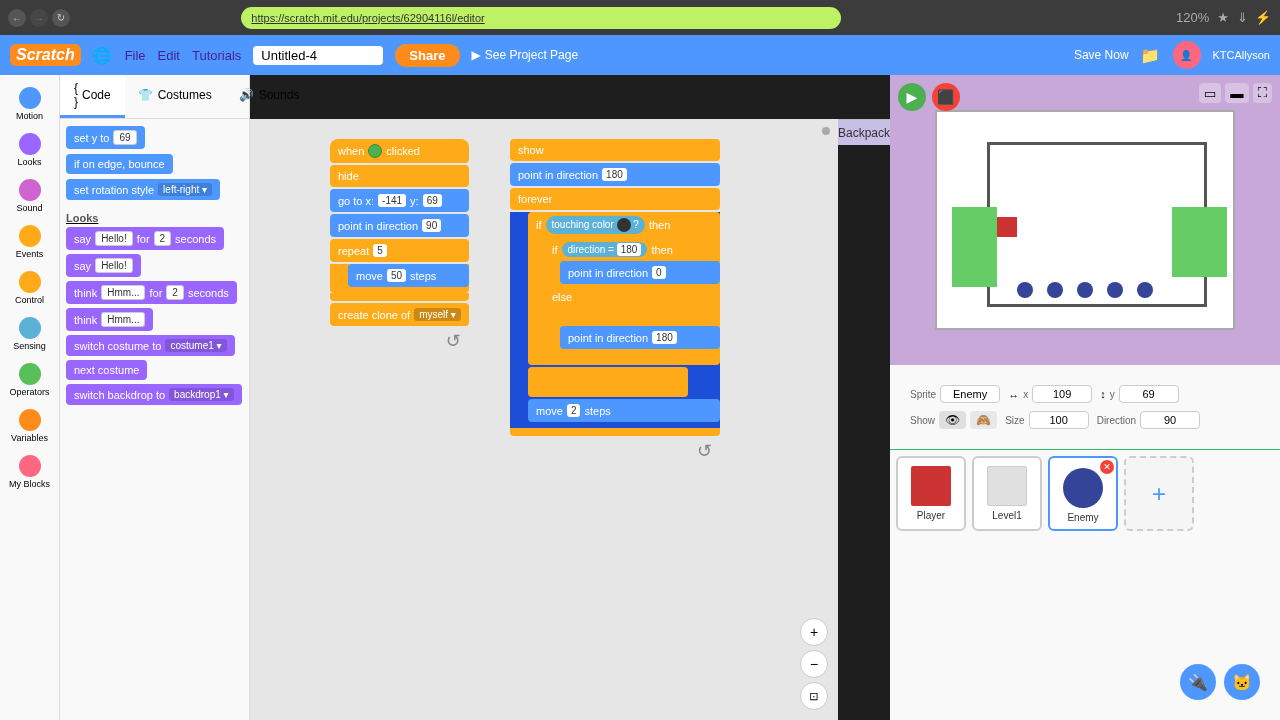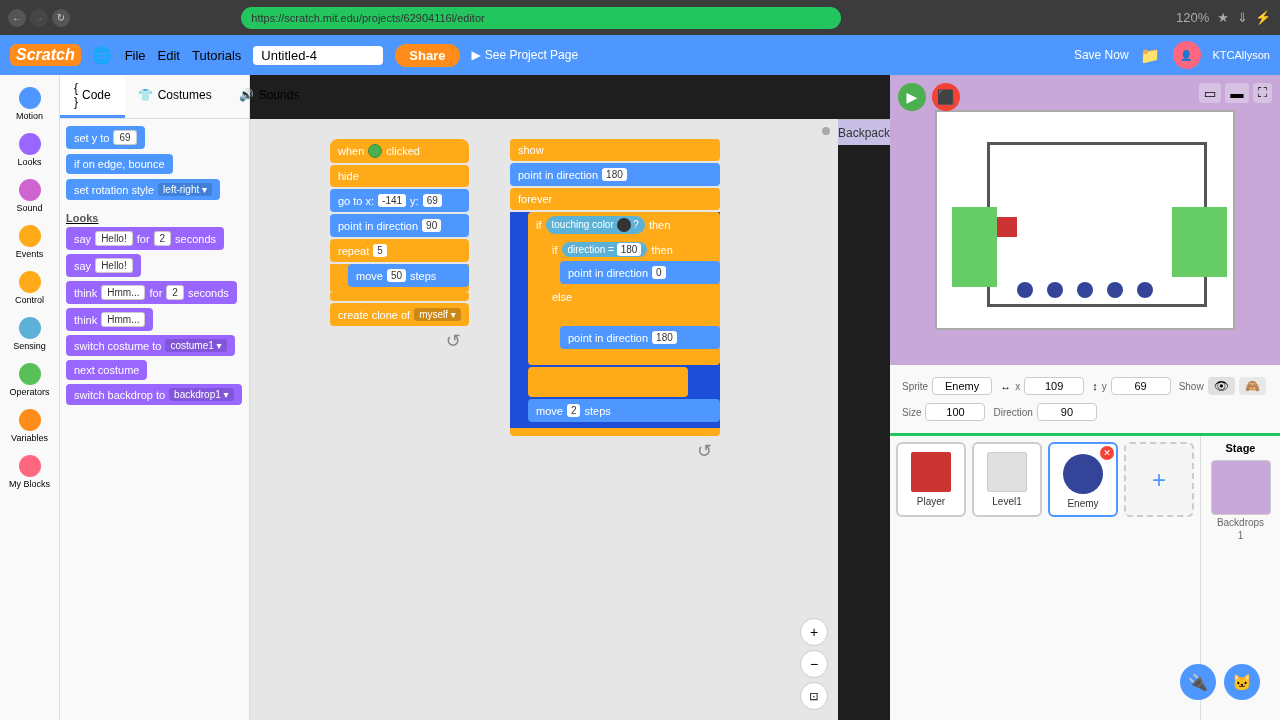--- a/index.html
+++ b/index.html
@@ -3,29 +3,29 @@
   <meta charset="utf-8">
   <style>
     * { box-sizing: border-box; margin: 0; padding: 0; }
     body { font-family: 'Helvetica Neue', Arial, sans-serif; font-size: 12px; background: #1e1e1e; overflow: hidden; }
 
     
     .browser-chrome { background: #3c3c3c; height: 35px; display: flex; align-items: center; padding: 0 8px; gap: 8px; }
     .browser-nav-btns { display: flex; gap: 4px; }
     .nav-btn { background: #555; border: none; color: #ccc; border-radius: 50%; width: 18px; height: 18px; cursor: pointer; font-size: 10px; display: flex; align-items: center; justify-content: center; }
     .nav-btn:disabled { opacity: 0.4; }
-    .address-bar { flex: 1; background: #22c55e; border-radius: 12px; height: 22px; display: flex; align-items: center; padding: 0 10px; font-size: 11px; color: #333; max-width: 600px; margin: 0 auto; }
+    .address-bar { flex: 1; background: #bef264; border-radius: 12px; height: 22px; display: flex; align-items: center; padding: 0 10px; font-size: 11px; color: #333; max-width: 600px; margin: 0 auto; text-decoration: underline; }
     .browser-icons { display: flex; gap: 8px; align-items: center; margin-left: auto; }
     .browser-icon { color: #aaa; font-size: 13px; cursor: pointer; }
 
     
     .app-header { background: #4d97ff; height: 40px; display: flex; align-items: center; padding: 0 10px; gap: 12px; }
     .scratch-logo { background: #ff8c1a; border-radius: 6px; padding: 2px 6px; color: white; font-weight: bold; font-size: 16px; font-style: italic; }
     .header-globe { color: white; font-size: 16px; cursor: pointer; }
-    .header-menu-item { color: #000000; font-size: 13px; cursor: pointer; font-weight: 500; }
+    .header-menu-item { color: #4c1d95; font-size: 13px; cursor: pointer; font-weight: 500; }
     .project-name-input { background: white; border: none; border-radius: 4px; padding: 2px 8px; font-size: 13px; width: 130px; }
     .share-btn { background: #ff8c1a; color: white; border: none; border-radius: 12px; padding: 4px 14px; font-weight: bold; cursor: pointer; font-size: 13px; }
     .see-project-btn { color: white; font-size: 12px; cursor: pointer; display: flex; align-items: center; gap: 4px; }
     .header-right { margin-left: auto; display: flex; align-items: center; gap: 12px; }
     .save-now-btn { color: white; font-size: 12px; cursor: pointer; }
     .user-avatar { background: #ff6680; border-radius: 50%; width: 28px; height: 28px; display: flex; align-items: center; justify-content: center; color: white; font-size: 10px; }
 
     
     .main-layout { display: flex; height: calc(720px - 35px - 40px); }
 
@@ -42,21 +42,21 @@
     
     .script-area-wrapper { flex: 1; display: flex; flex-direction: row; margin-top: 44px; }
     .script-area { flex: 1; background: #e6e6e6; position: relative; overflow: hidden; }
 
     
     .right-panel { width: 390px; display: flex; flex-direction: column; background: #f9f9f9; }
     .stage-area { background: #c8a8d8; position: relative; height: 290px; display: flex; align-items: center; justify-content: center; }
     .green-flag-btn { background: #4CAF50; border: none; border-radius: 50%; width: 28px; height: 28px; color: white; cursor: pointer; display: flex; align-items: center; justify-content: center; font-size: 14px; }
     .red-stop-btn { background: #f44336; border: none; border-radius: 50%; width: 28px; height: 28px; color: white; cursor: pointer; display: flex; align-items: center; justify-content: center; font-size: 14px; }
     .stage-canvas { width: 300px; height: 220px; background: white; border: 2px solid #aaa; position: relative; overflow: hidden; }
-    .sprite-info { padding: 12px; border-bottom: 3px solid #22c55e; display: flex; align-items: center; gap: 8px; flex-wrap: wrap; }
+    .sprite-info { padding: 20px; border-bottom: 1px solid #22c55e; display: flex; align-items: center; gap: 8px; flex-wrap: wrap; }
     .sprite-info-field { display: flex; align-items: center; gap: 4px; font-size: 11px; }
     .sprite-info-input { border: 1px solid #ccc; border-radius: 4px; padding: 2px 4px; font-size: 11px; width: 60px; text-align: center; }
     .sprite-info-label { color: #666; font-size: 10px; }
     .show-icons { display: flex; gap: 4px; }
     .show-icon-btn { background: #e0e0e0; border: none; border-radius: 4px; padding: 2px 6px; cursor: pointer; font-size: 12px; }
     .sprites-section { flex: 1; display: flex; overflow: hidden; }
     .sprites-list { flex: 1; padding: 6px; overflow-y: auto; }
     .sprite-items { display: flex; gap: 6px; flex-wrap: wrap; }
     .sprite-item { width: 70px; height: 75px; border: 2px solid #ccc; border-radius: 6px; display: flex; flex-direction: column; align-items: center; justify-content: center; cursor: pointer; background: white; font-size: 10px; position: relative; }
     .sprite-item.active { border-color: #4d97ff; }
@@ -414,28 +414,20 @@
             <div style="width:40px; height:40px; background:#334499; border-radius:50%; margin-top:4px;"></div>
             <span class="sprite-item-name">Enemy</span>
           </div>
 
           <div style="width:70px; height:75px; border:2px dashed #ccc; border-radius:6px; display:flex; align-items:center; justify-content:center; cursor:pointer; background:#f5f5f5;">
             <span style="font-size:24px; color:#4d97ff;">+</span>
           </div>
         </div>
       </div>
 
-      <div class="backdrops-section">
-        <div class="backdrops-label">Stage</div>
-        <div class="backdrop-item">
-          <div style="width:50px; height:40px; background:#c8a8d8;"></div>
-        </div>
-        <div class="backdrop-count">Backdrops</div>
-        <div class="backdrop-count">1</div>
-      </div>
     </div>
 
     <div style="position:absolute; bottom:20px; right:20px; display:flex; gap:8px;">
       <div style="background:#4d97ff; border-radius:50%; width:36px; height:36px; display:flex; align-items:center; justify-content:center; cursor:pointer; color:white; font-size:16px;">
         <span>🔌</span>
       </div>
       <div style="background:#4d97ff; border-radius:50%; width:36px; height:36px; display:flex; align-items:center; justify-content:center; cursor:pointer; color:white; font-size:16px;">
         <span>🐱</span>
       </div>
     </div>

